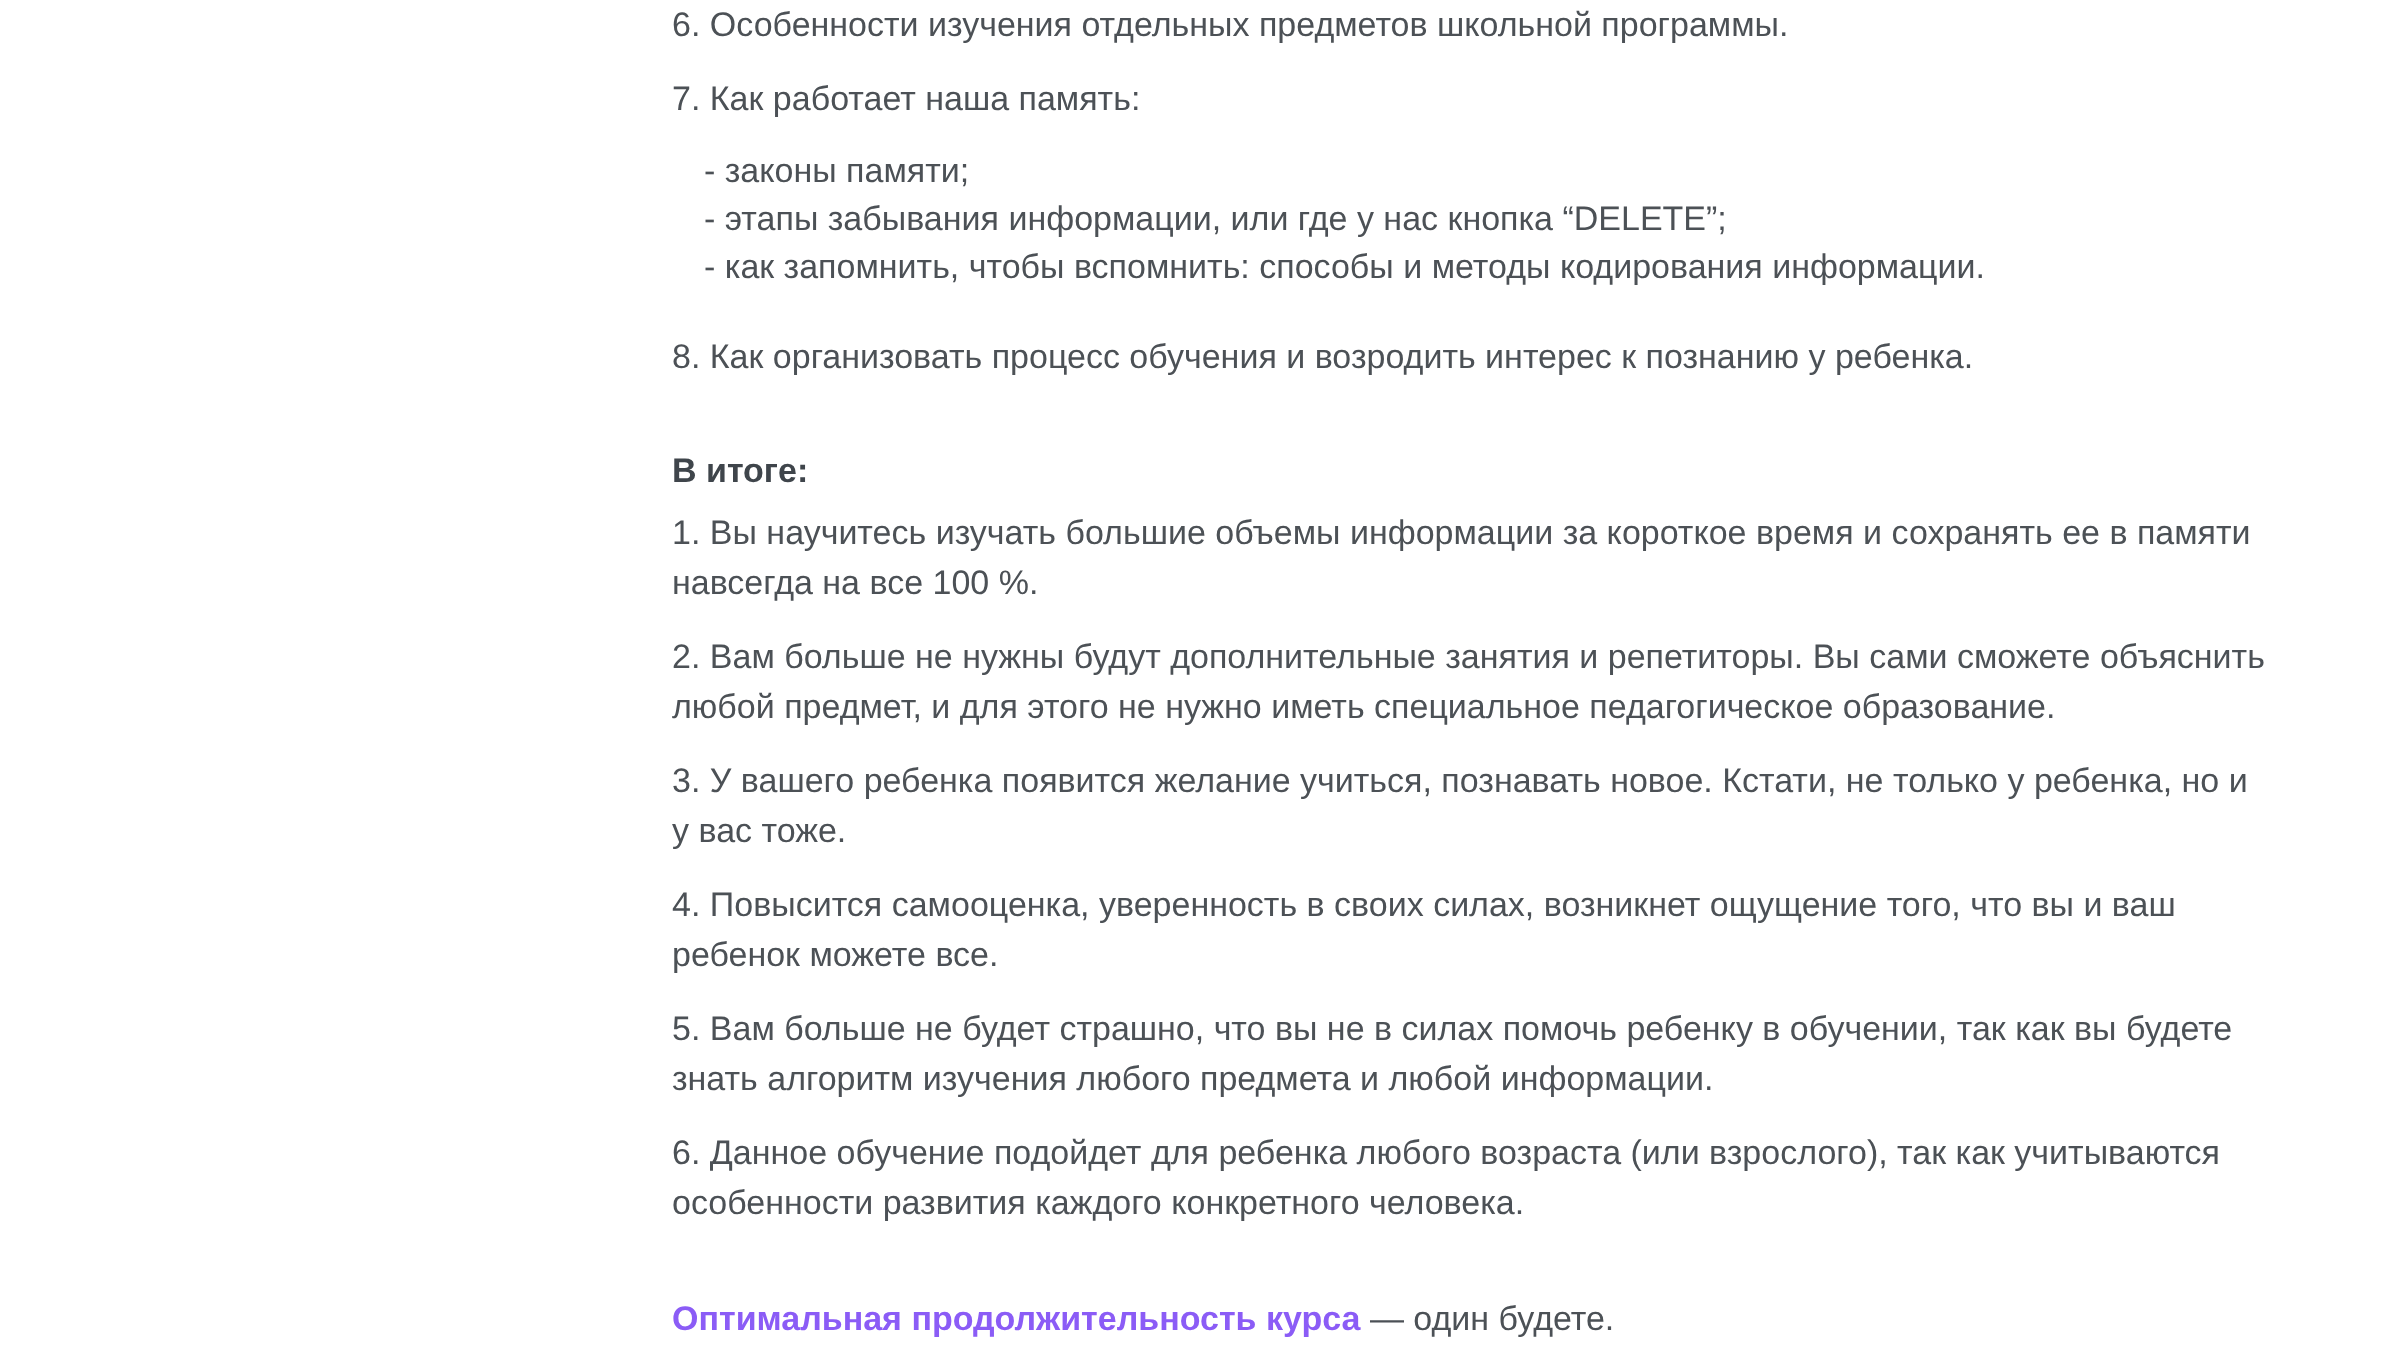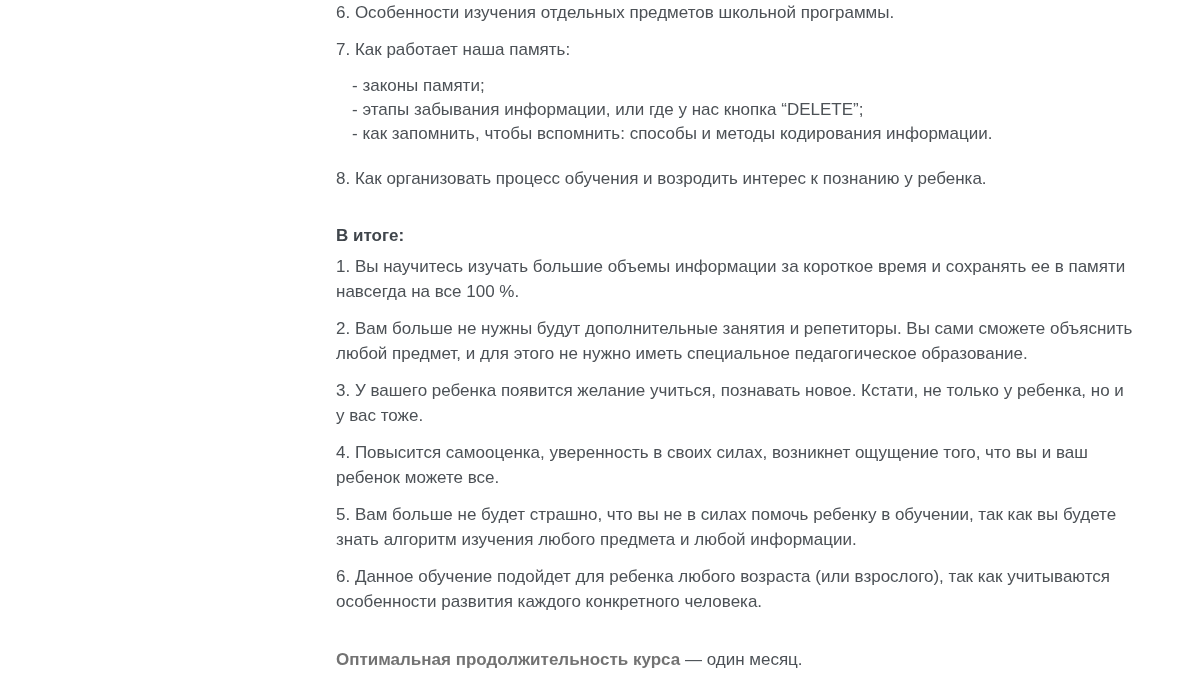--- a/index.html
+++ b/index.html
@@ -41,21 +41,21 @@
     line-height: 25px;
     font-weight: 700;
     color: #3f454b;
     white-space: pre;
   }
   .result.last {
     margin-bottom: 33px;
   }
   .duration strong {
     font-weight: 700;
-    color: #737373;
+    color: #8b5cf6;
   }
 </style>
 </head>
 <body>
 
 <div class="content">
 
   <p class="para">6. Особенности изучения отдельных предметов школьной программы.</p>
 
   <p class="para">7. Как работает наша память:</p>
@@ -76,15 +76,15 @@
 любой предмет, и для этого не нужно иметь специальное педагогическое образование.</p>
   <p class="para result">3. У вашего ребенка появится желание учиться, познавать новое. Кстати, не только у ребенка, но и
 у вас тоже.</p>
   <p class="para result">4. Повысится самооценка, уверенность в своих силах, возникнет ощущение того, что вы и ваш
 ребенок можете все.</p>
   <p class="para result">5. Вам больше не будет страшно, что вы не в силах помочь ребенку в обучении, так как вы будете
 знать алгоритм изучения любого предмета и любой информации.</p>
   <p class="para result last">6. Данное обучение подойдет для ребенка любого возраста (или взрослого), так как учитываются
 особенности развития каждого конкретного человека.</p>
 
-  <p class="para duration"><strong>Оптимальная продолжительность курса</strong><span> — один месяц.</span></p>
+  <p class="para duration"><strong>Оптимальная продолжительность курса</strong><span> — один будете.</span></p>
 
 </div>
 
 </body></html>

